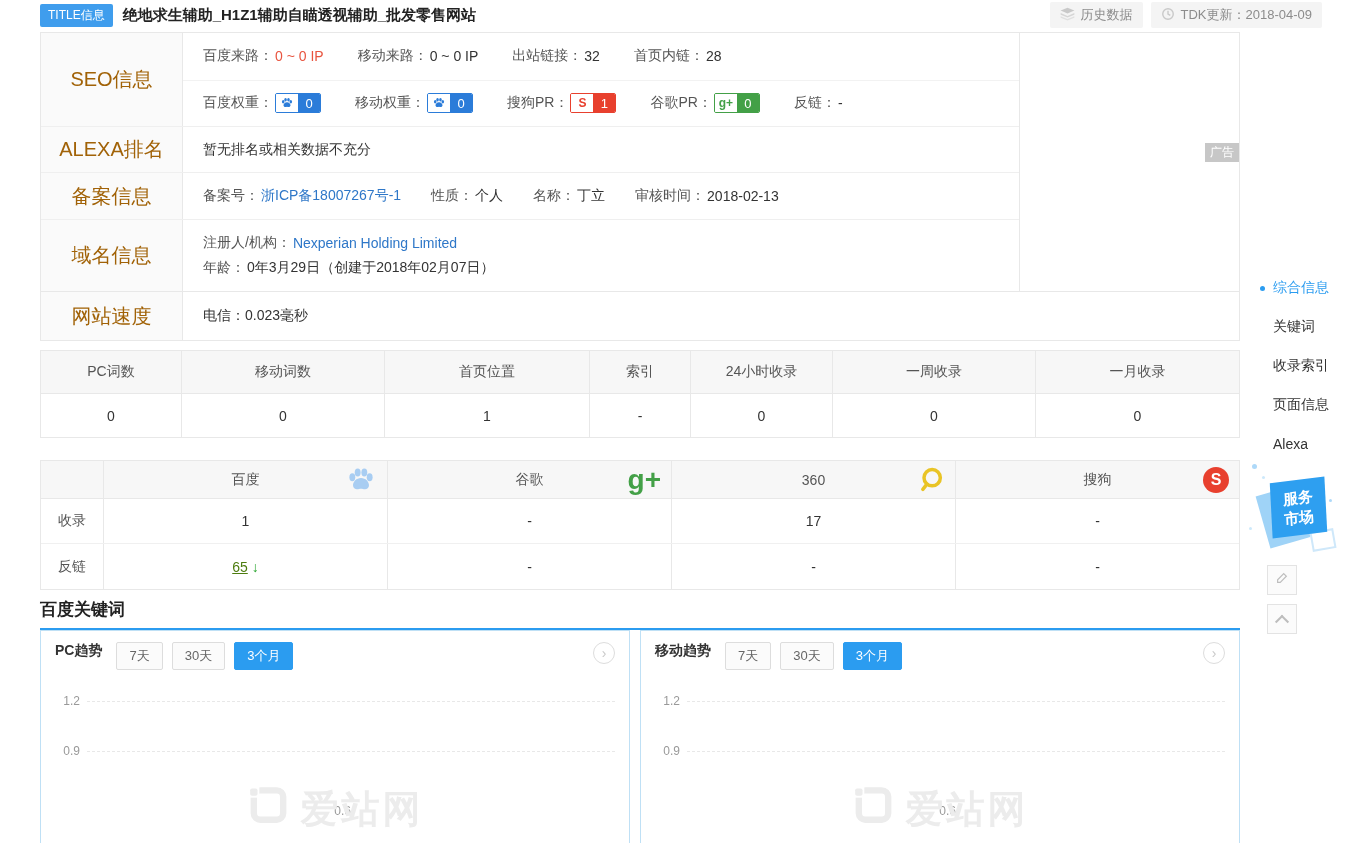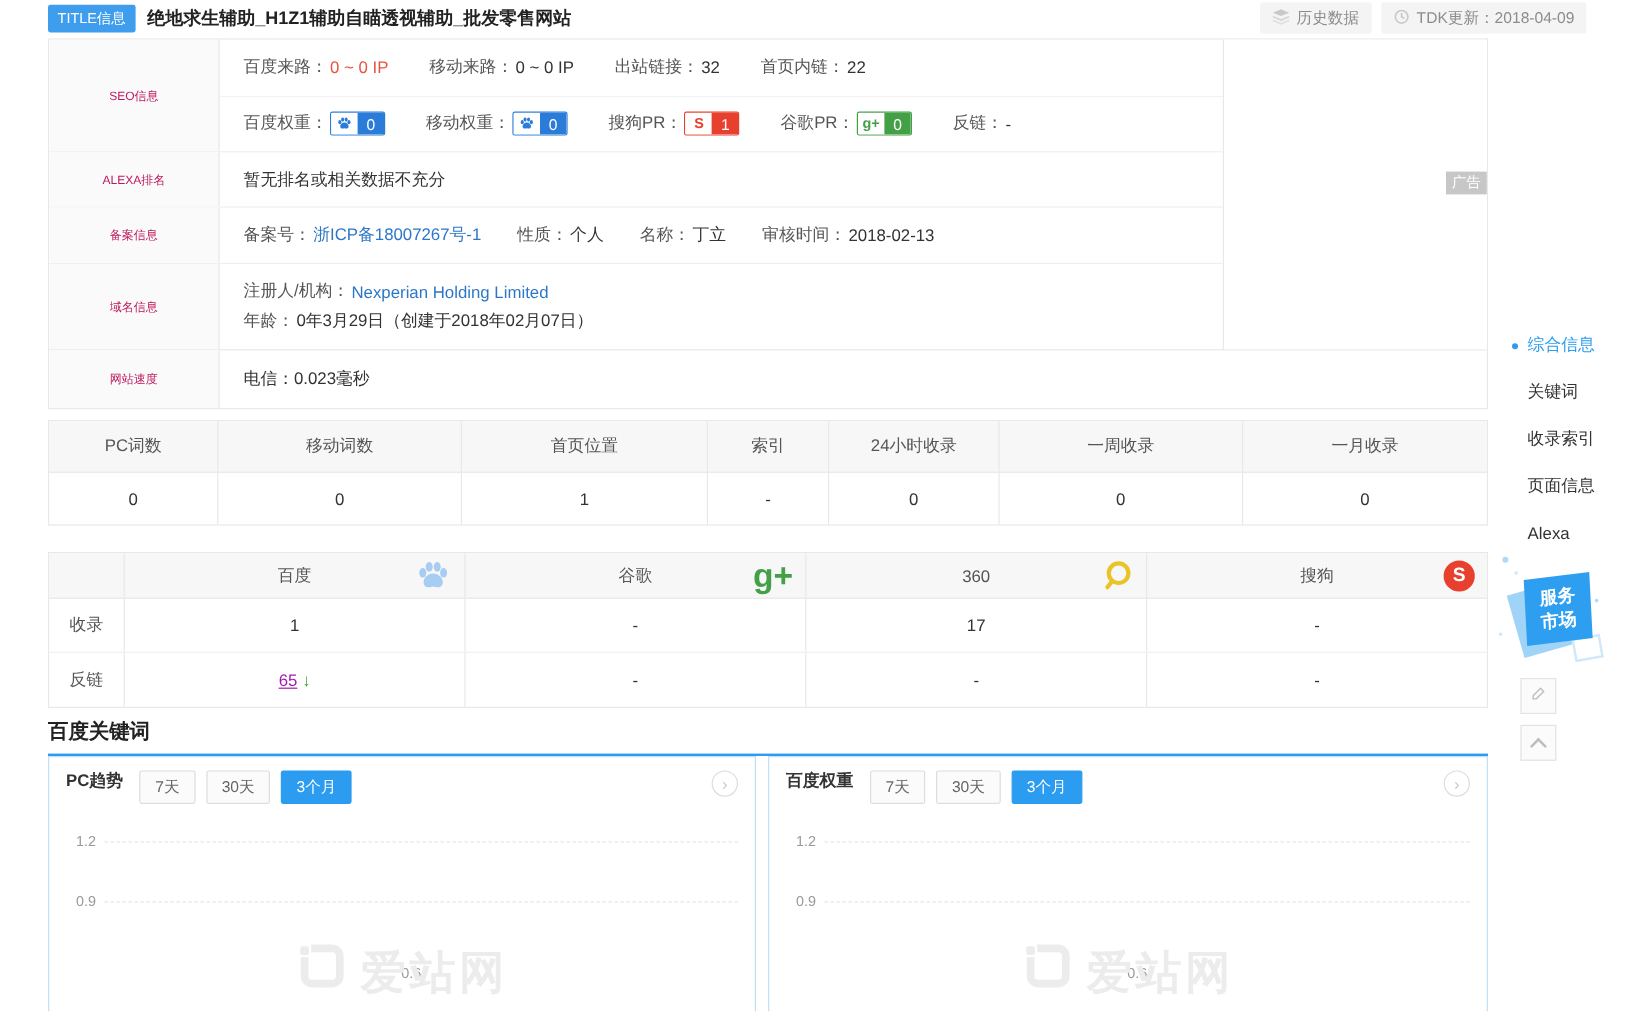--- a/index.html
+++ b/index.html
@@ -13,21 +13,21 @@
   .page-title { margin-left:10px; font-size:15px; font-weight:bold; color:#222; }
   .header-right { margin-left:auto; display:flex; gap:8px; }
   .chip { display:flex; align-items:center; gap:6px; background:#f4f4f4; color:#8c8c8c; font-size:13px; padding:4px 10px; border-radius:2px; cursor:pointer; }
 
   
   .info-table { position:absolute; top:32px; left:40px; width:1200px; border:1px solid #e8e8e8; background:#fff; }
   .info-main { display:flex; }
   .info-left { width:978px; }
   .info-row { display:flex; border-bottom:1px solid #efefef; }
   .info-row.last { border-bottom:none; }
-  .info-label { width:142px; flex-shrink:0; background:#fafafa; border-right:1px solid #e8e8e8; display:flex; align-items:center; justify-content:center; color:#be185d; font-size:10px; }
+  .info-label { width:142px; flex-shrink:0; background:#fafafa; border-right:1px solid #e8e8e8; display:flex; align-items:center; justify-content:center; color:#a16207; font-size:20px; }
   .info-content { flex:1; display:flex; align-items:center; padding:0 20px; font-size:14px; gap:30px; }
   .seo-row { height:94px; }
   .seo-content { flex-direction:column; align-items:stretch; padding:0; gap:0; }
   .seo-line { height:47px; display:flex; align-items:center; padding:0 20px; gap:34px; }
   .seo-line + .seo-line { border-top:1px solid #f2f2f2; }
   .alexa-row { height:46px;text-align:right; }
   .beian-row { height:47px; }
   .domain-row { height:71px; }
   .domain-content { flex-direction:column; align-items:flex-start; justify-content:center; gap:7px; }
   .domain-line { display:flex; gap:36px; }
@@ -63,21 +63,21 @@
   .eng-row { display:flex; }
   .eng-col0 { width:63px; flex-shrink:0; border-right:1px solid #e8e8e8; display:flex; align-items:center; justify-content:center; font-size:14px; color:#555; }
   .eng-cell { flex:1; position:relative; display:flex; align-items:center; justify-content:center; font-size:14px; border-right:1px solid #e8e8e8; }
   .eng-cell:last-child { border-right:none; }
   .eng-header { background:#f7f7f7; border-bottom:1px solid #e8e8e8; height:38px; color:#555; }
   .eng-data { height:45px; border-bottom:1px solid #f0f0f0; }
   .eng-data:last-child { border-bottom:none; }
   .eng-icon { position:absolute; right:10px; top:50%; transform:translateY(-50%); display:flex; align-items:center; }
   .gplus-txt { font-size:28px; font-weight:bold; color:#43a047; line-height:1; }
   .sogou-circle { width:26px; height:26px; border-radius:50%; background:#e8402e; color:#fff; font-weight:bold; font-size:16px; display:flex; align-items:center; justify-content:center; }
-  .green-val { color:#a21caf;text-decoration:underline; }
+  .green-val { color:#4d7c0f;text-decoration:underline; }
   .down-arrow { color:#27a52c; font-weight:bold; margin-left:4px; }
 
   
   .kw-title { position:absolute; top:598px; left:40px; font-size:17px; font-weight:bold; color:#222; }
   .kw-line { position:absolute; top:628px; left:40px; width:1200px; height:2px; background:#2b9cf0; }
 
   
   .chart-panel { position:absolute; top:630px; height:280px; border:1px solid #bfe0f5; background:#fff; }
   .panel-left { left:40px; width:590px; }
   .panel-right { left:640px; width:600px; }
@@ -159,21 +159,21 @@
               <span class="kv">
                   <span class="k">移动来路：</span>
                   <span class="v">0 ~ 0 IP</span>
                 </span>
               <span class="kv">
                   <span class="k">出站链接：</span>
                   <span class="v">32</span>
                 </span>
               <span class="kv">
                   <span class="k">首页内链：</span>
-                  <span class="v">22</span>
+                  <span class="v">28</span>
                 </span>
             </div>
             <div class="seo-line">
               <span class="kv">
                   <span class="k">百度权重：</span>
                 <span class="weight-badge wb-blue">
                   <span class="wb-icon paw">
                       <svg width="14" height="14" viewBox="0 0 24 24" fill="currentColor">
                         <ellipse cx="5.5" cy="10" rx="2.2" ry="3"></ellipse>
                         <ellipse cx="18.5" cy="10" rx="2.2" ry="3"></ellipse>
@@ -388,21 +388,21 @@
               <rect x="4" y="6" width="8" height="8" rx="2" fill="#ececec"></rect>
             </svg>
         </span>
         <span>爱站网</span>
       </div>
     </div>
   </div>
 
   <div class="chart-panel panel-right">
     <div class="panel-header">
-      <span class="panel-title">百度权重</span>
+      <span class="panel-title">移动趋势</span>
       <span class="tab">7天</span>
       <span class="tab">30天</span>
       <span class="tab active">3个月</span>
       <span class="panel-arrow">›</span>
     </div>
     <div class="chart-body">
       <div class="gridline gl-0">
           <span class="gl-label">1.2</span>
           <span class="gl-line"></span>
         </div>

